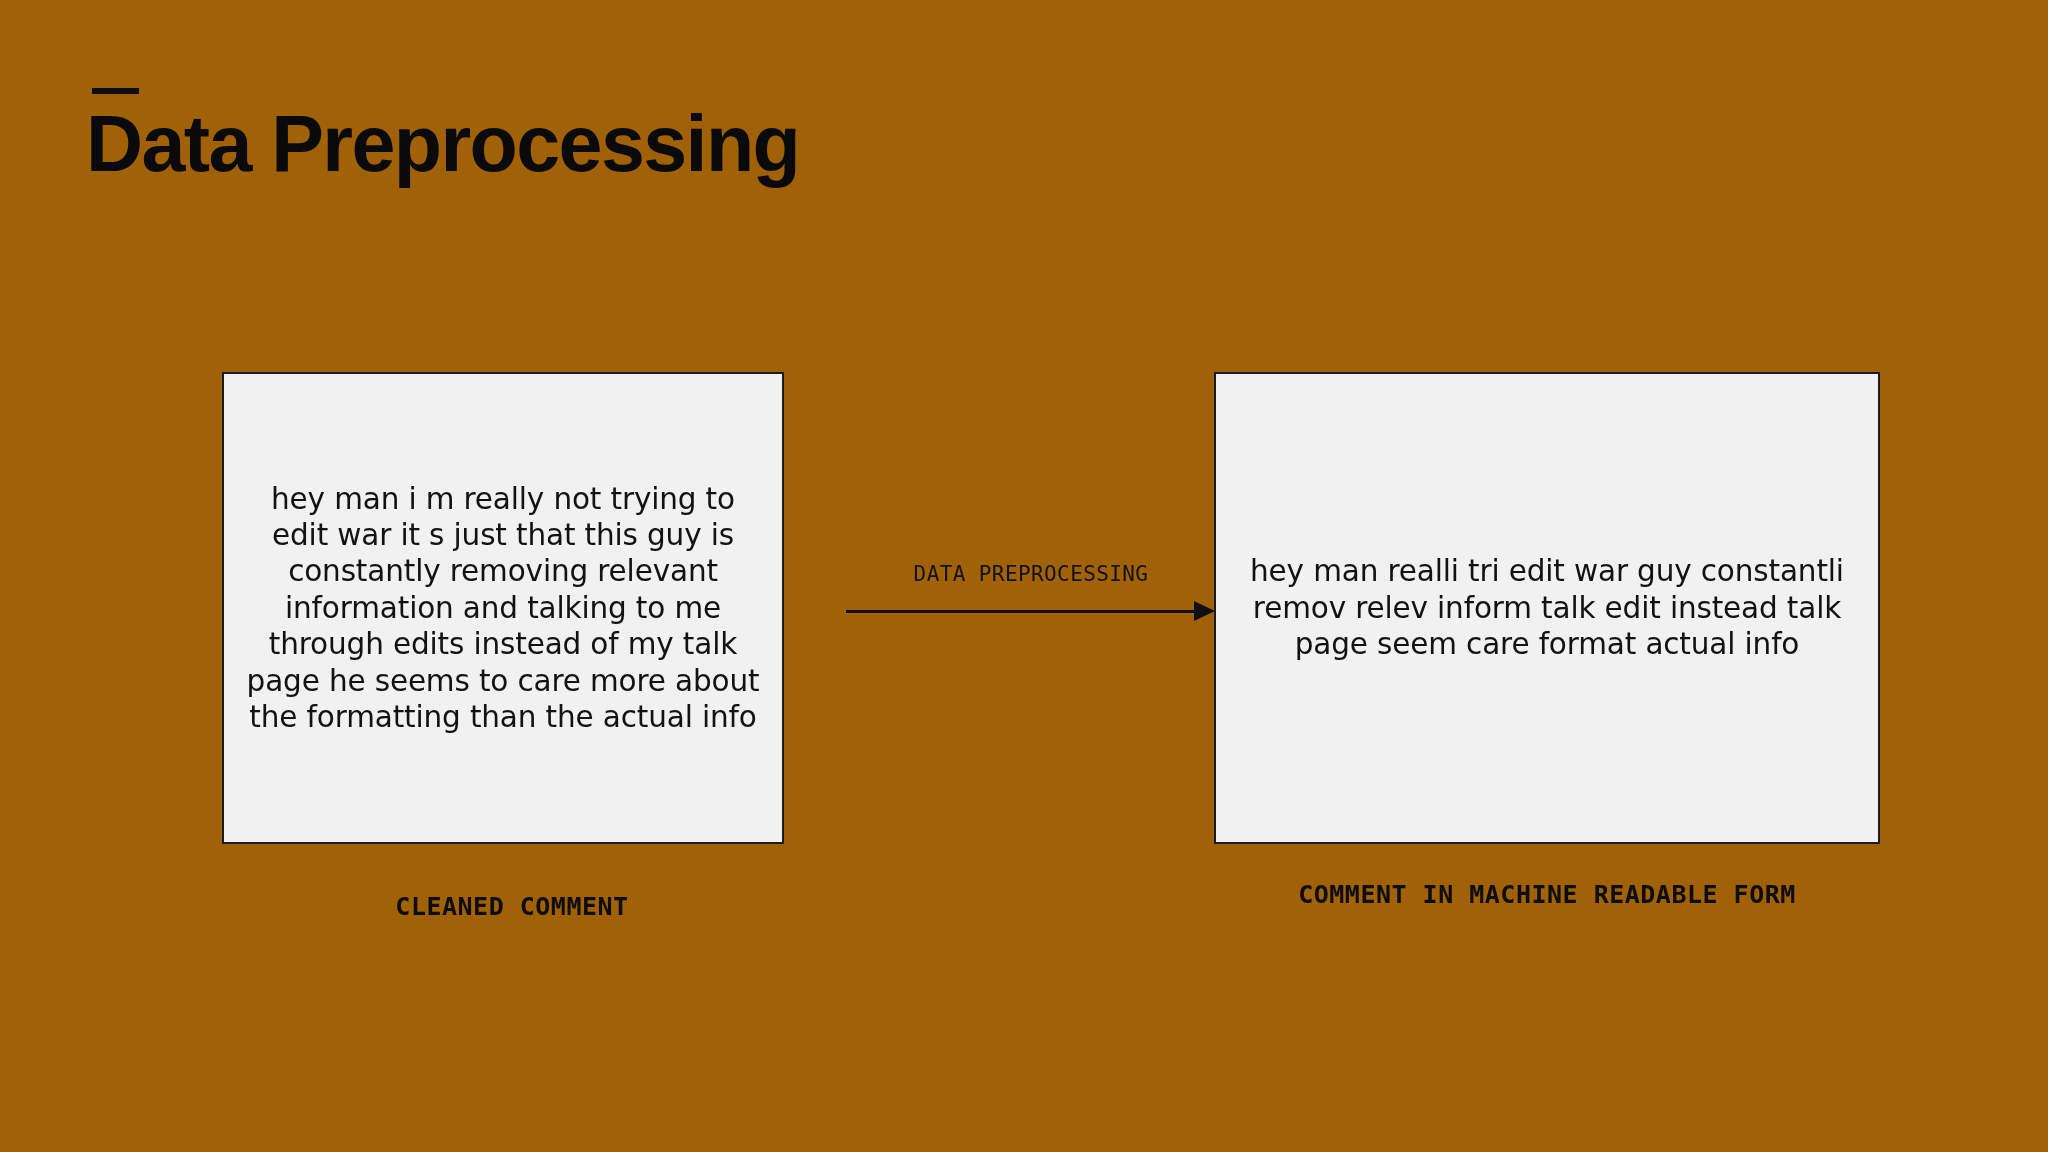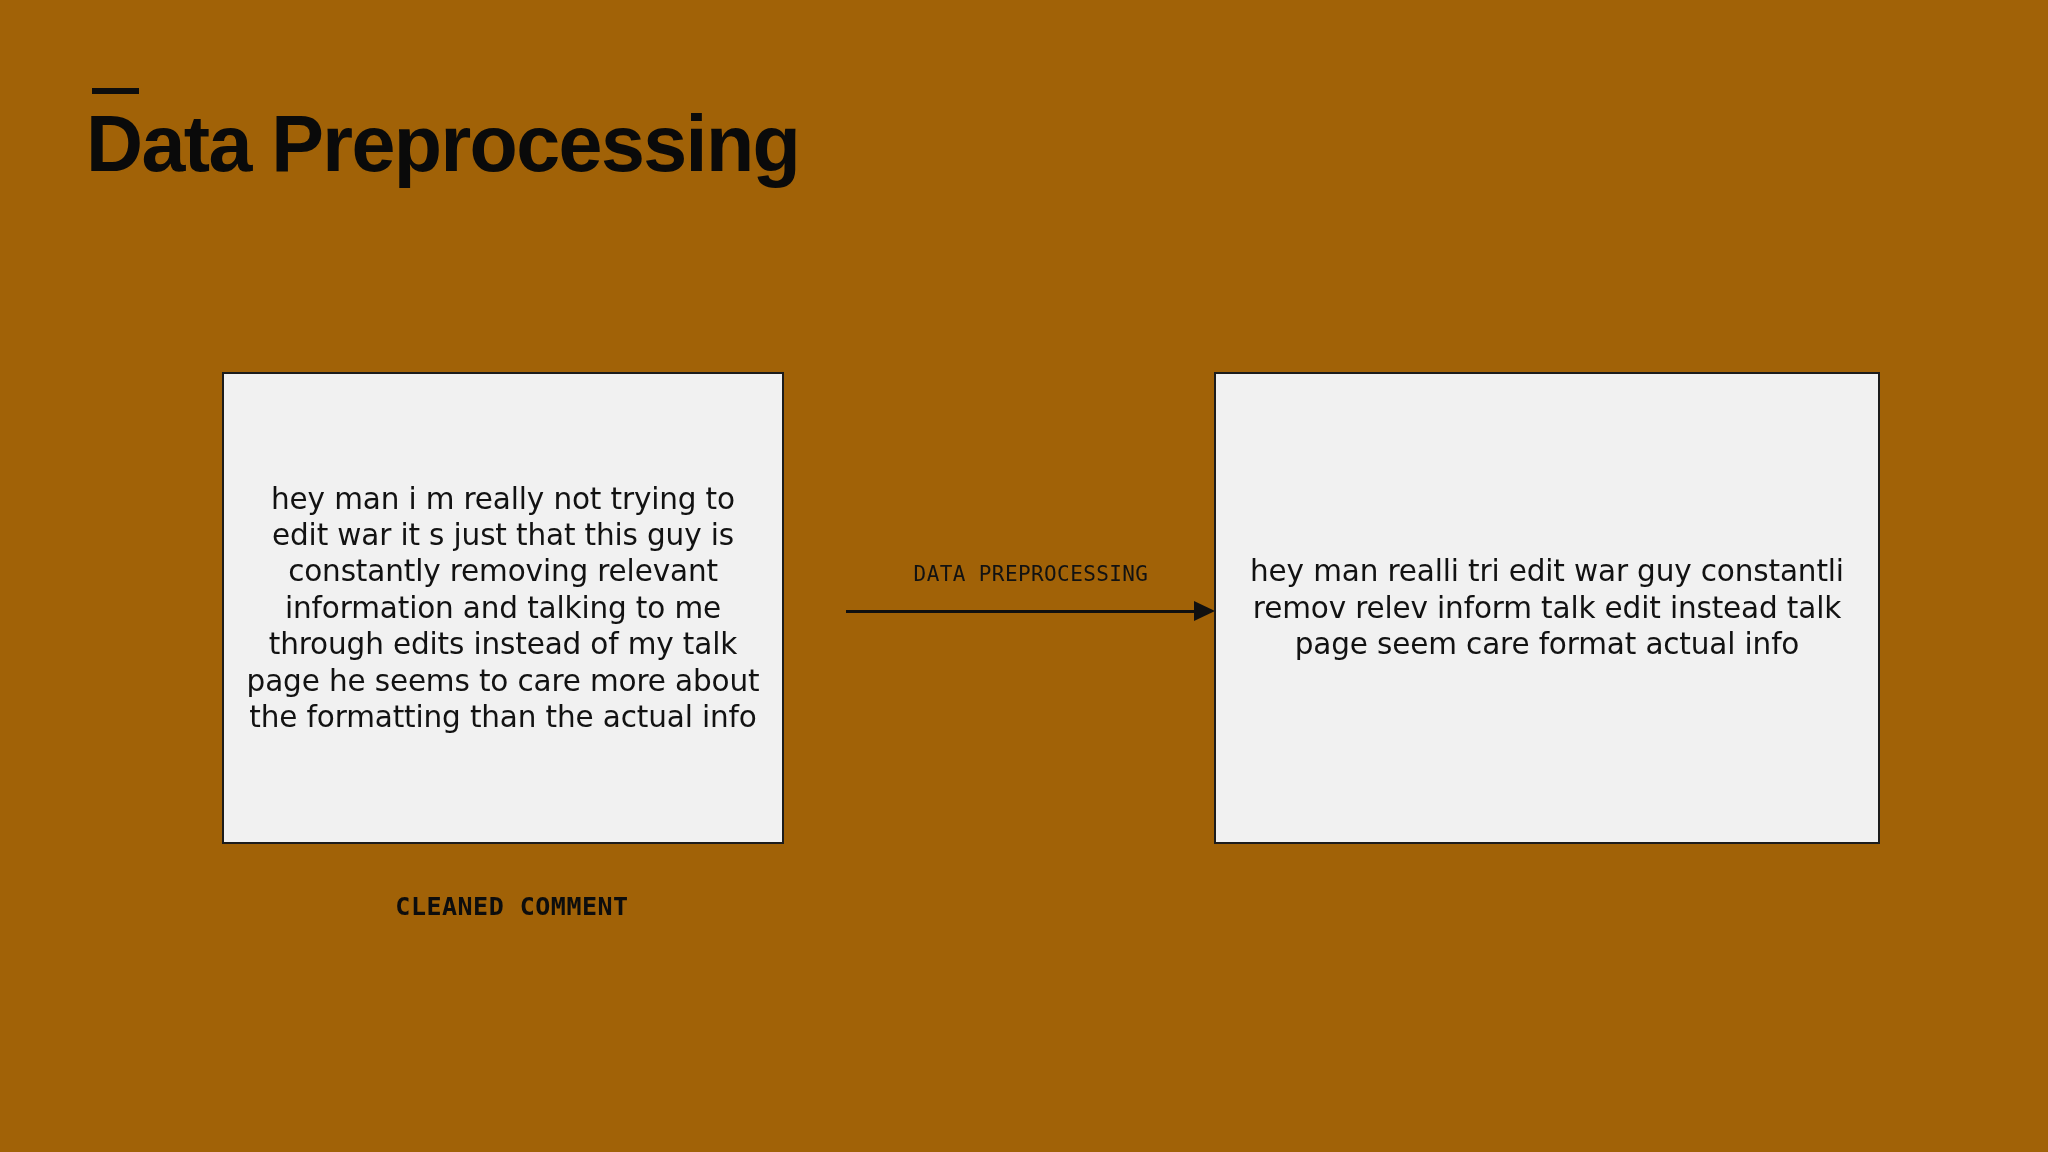--- a/index.html
+++ b/index.html
@@ -169,15 +169,16 @@
       <div class="arrow-line"></div>
       <div class="arrow-head"></div>
     </div>
 
     <div class="arrow-label">DATA PREPROCESSING</div>
 
     <div class="node-box right">
       <div class="node-text">hey man realli tri edit war guy constantli remov relev inform talk edit instead talk page seem care format actual info</div>
     </div>
 
+    <div class="node-caption right">COMMENT IN MACHINE READABLE FORM</div>
 
   </div>
 </div>
 
 </body></html>

